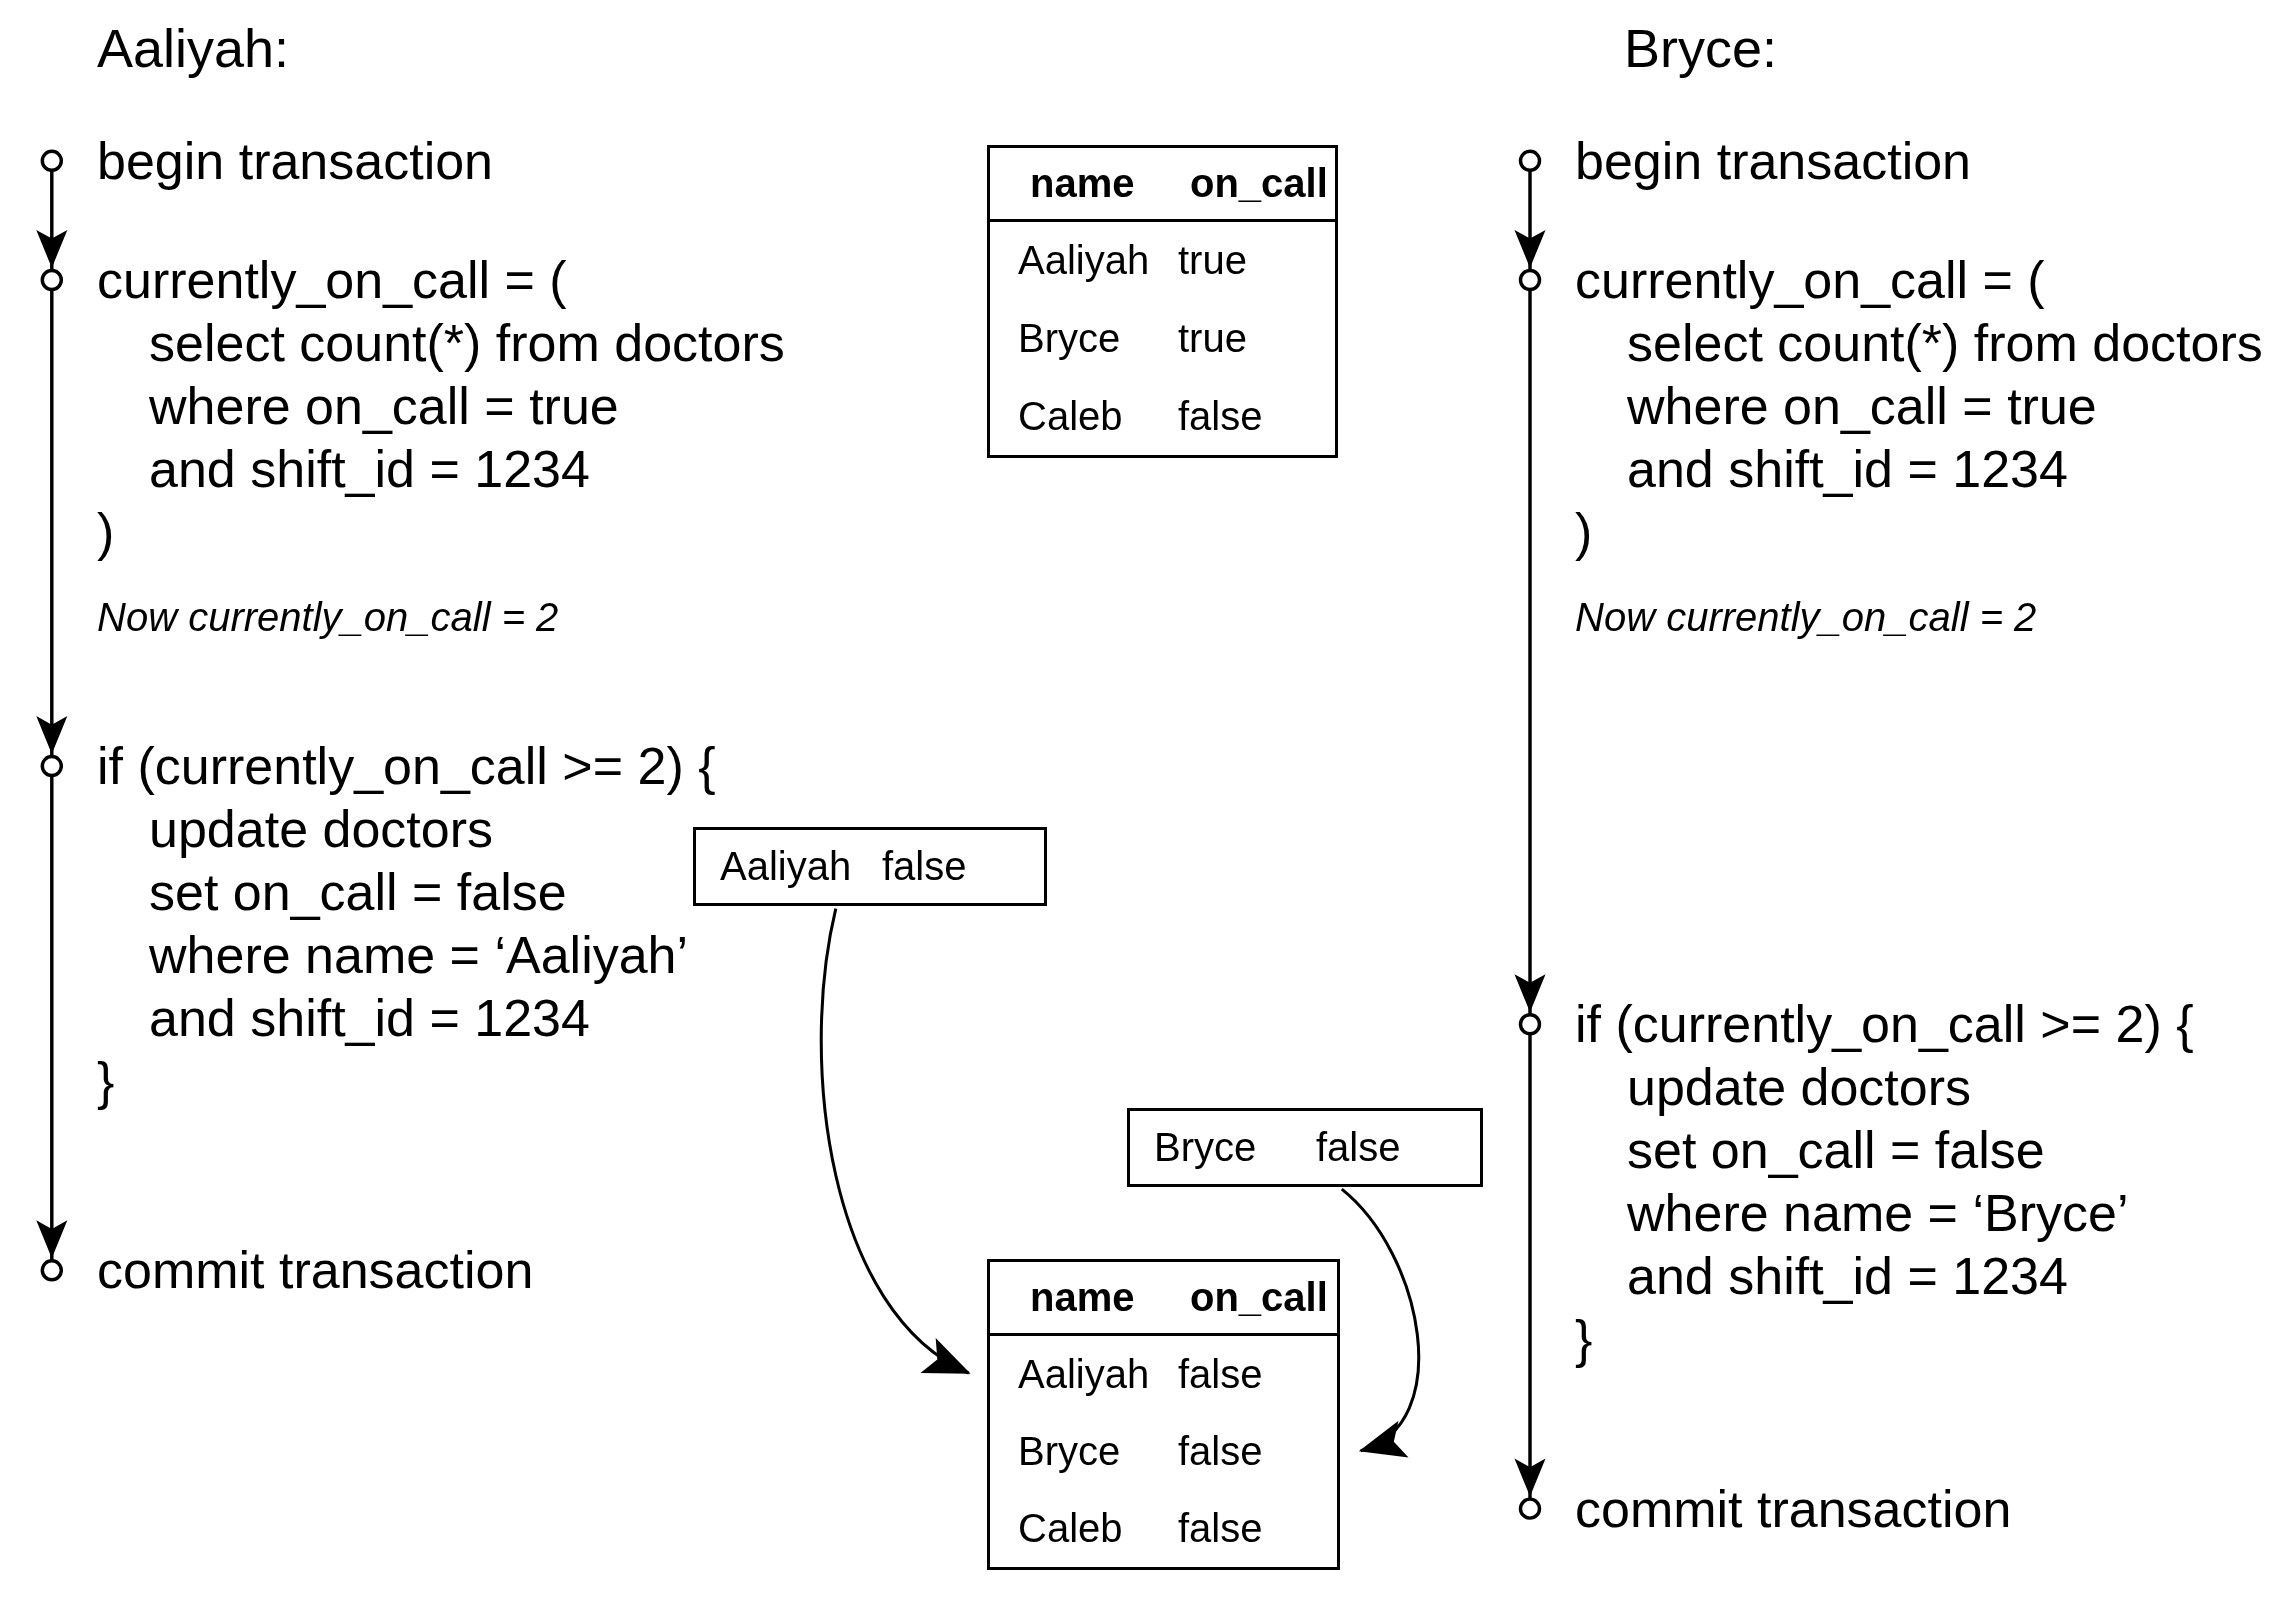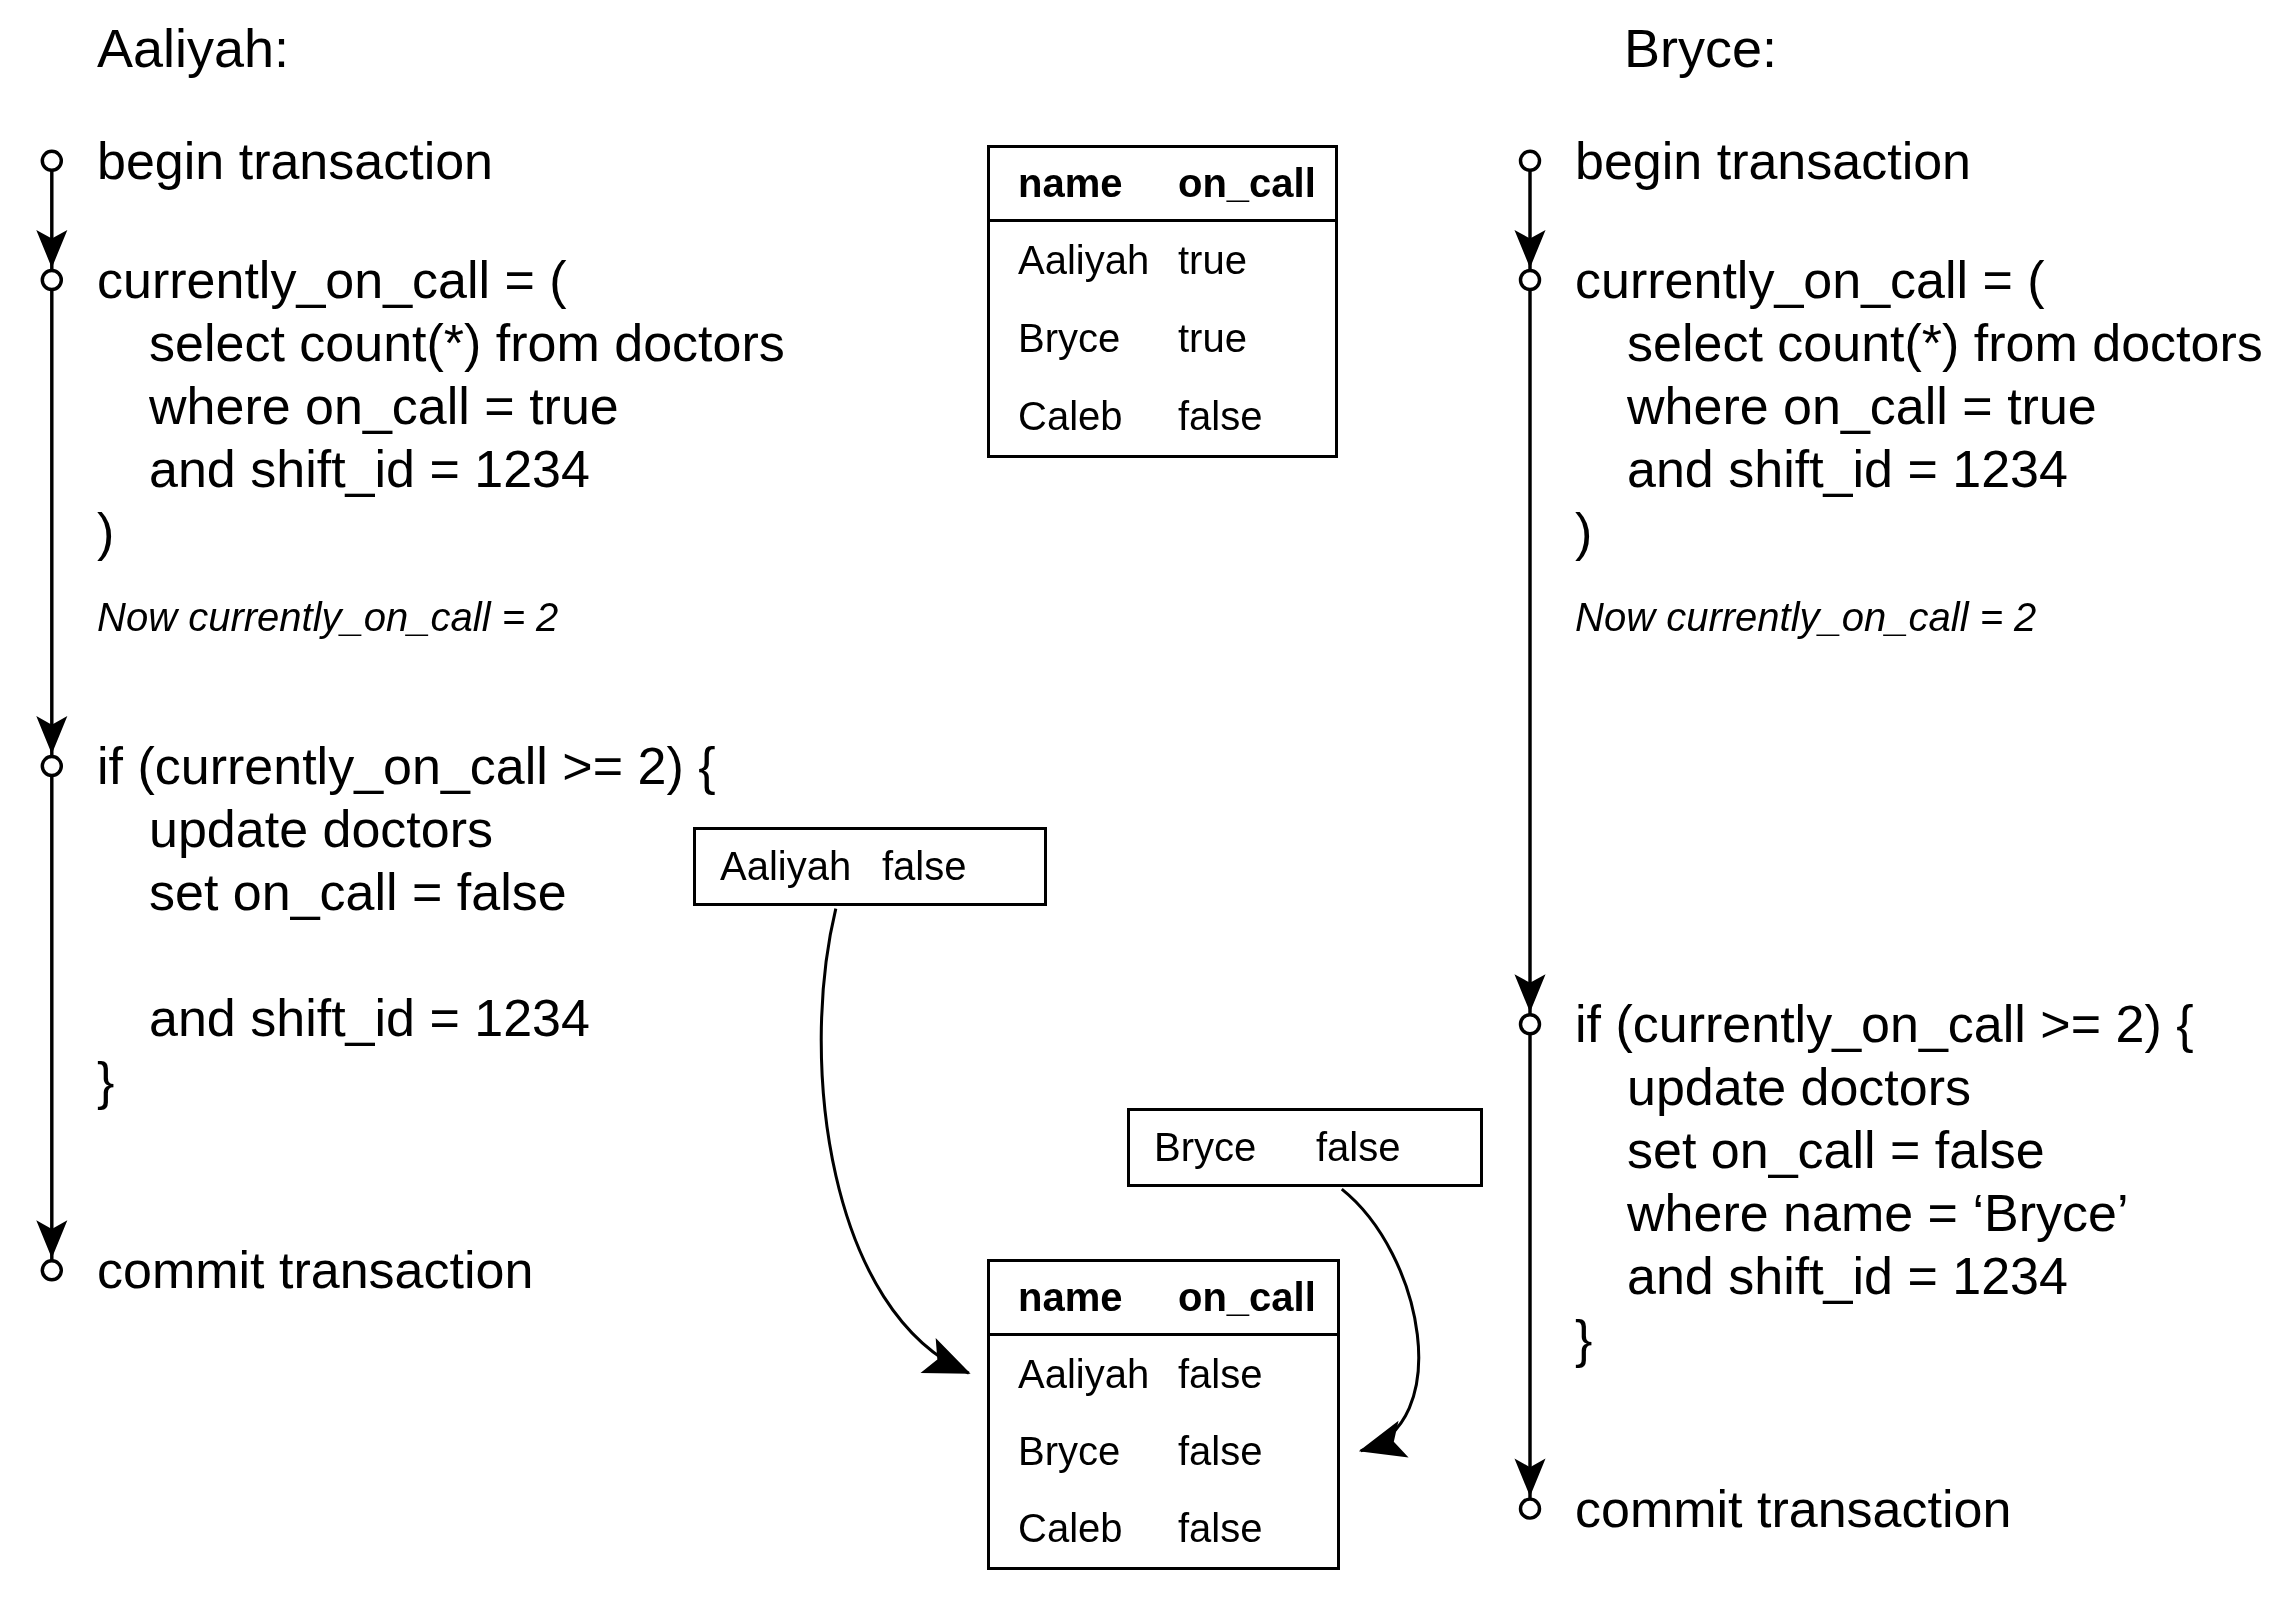--- a/index.html
+++ b/index.html
@@ -13,21 +13,21 @@
   .t { position:absolute; white-space:pre; transform:translateY(-50%); line-height:1; }
   .code  { font-size:52px; }
   .title { font-size:54px; }
   .note  { font-size:40px; font-style:italic;margin-top:12px; }
   .kw    { font-weight:400; }
   .dbtable {
     position:absolute; border:3.5px solid #000; background:#fff;
     display:flex; flex-direction:column; font-size:40px;
   }
   .trow { display:flex; align-items:center; flex:1; }
-  .thead { flex:0 0 74px; border-bottom:3.5px solid #000; font-weight:700; }
+  .thead { flex:0 0 74px; border-bottom:3.5px solid #000; font-weight:700;padding-left:12px; }
   .c1 { margin-left:28px; width:160px; }
   .c2 { }
   .ubox {
     position:absolute; border:3.5px solid #000; background:#fff;
     display:flex; align-items:center; font-size:40px;
   }
   .uname { margin-left:24px; width:162px; }
   .uval { }
 </style>
 </head>
@@ -79,20 +79,21 @@
   <div class="t code" style="left:97px;top:532px">)</div>
 
   <div class="t note" style="left:97px;top:605px">Now currently_on_call = 2</div>
 
   <div class="t code" style="left:97px;top:766px">if (currently_on_call &gt;= 2) {</div>
 
   <div class="t code" style="left:149px;top:829px"><b class="kw">update</b><span> doctors</span></div>
 
   <div class="t code" style="left:149px;top:892px"><b class="kw">set</b><span> on_call = false</span></div>
 
+  <div class="t code" style="left:149px;top:955px"><b class="kw">where</b><span> name = ‘Aaliyah’</span></div>
 
   <div class="t code" style="left:149px;top:1018px"><b class="kw">and</b><span> shift_id = 1234</span></div>
 
   <div class="t code" style="left:97px;top:1081px">}</div>
 
   <div class="t code" style="left:97px;top:1270px">commit transaction</div>
 
   <div class="t title" style="left:1624px;top:48px">Bryce:</div>
 
   <div class="t code" style="left:1575px;top:161px">begin transaction</div>

